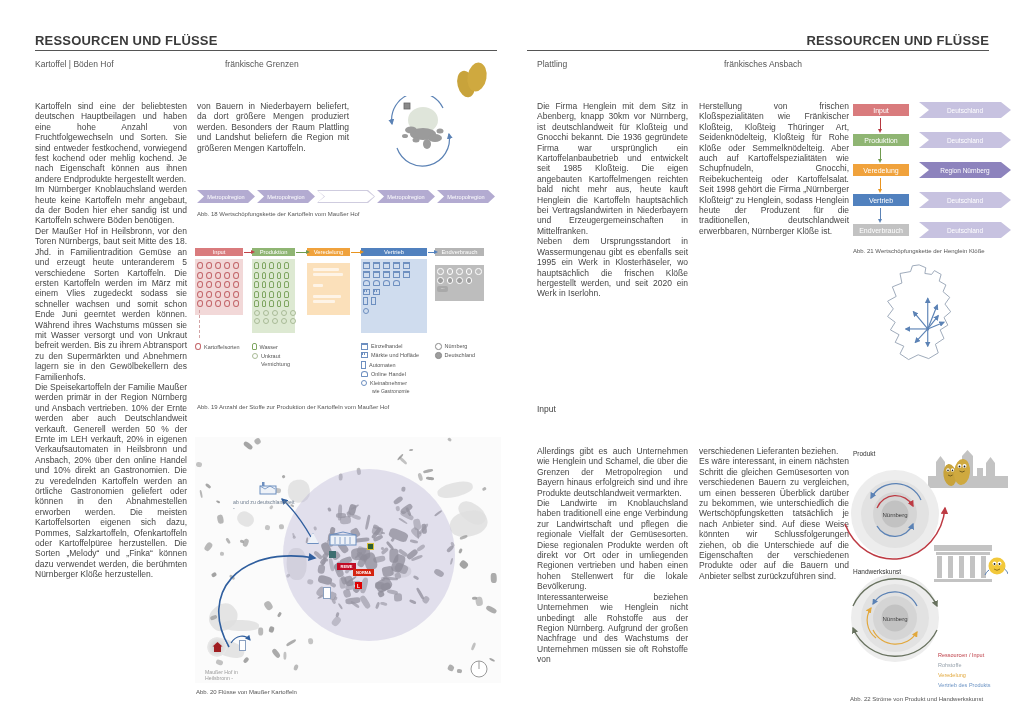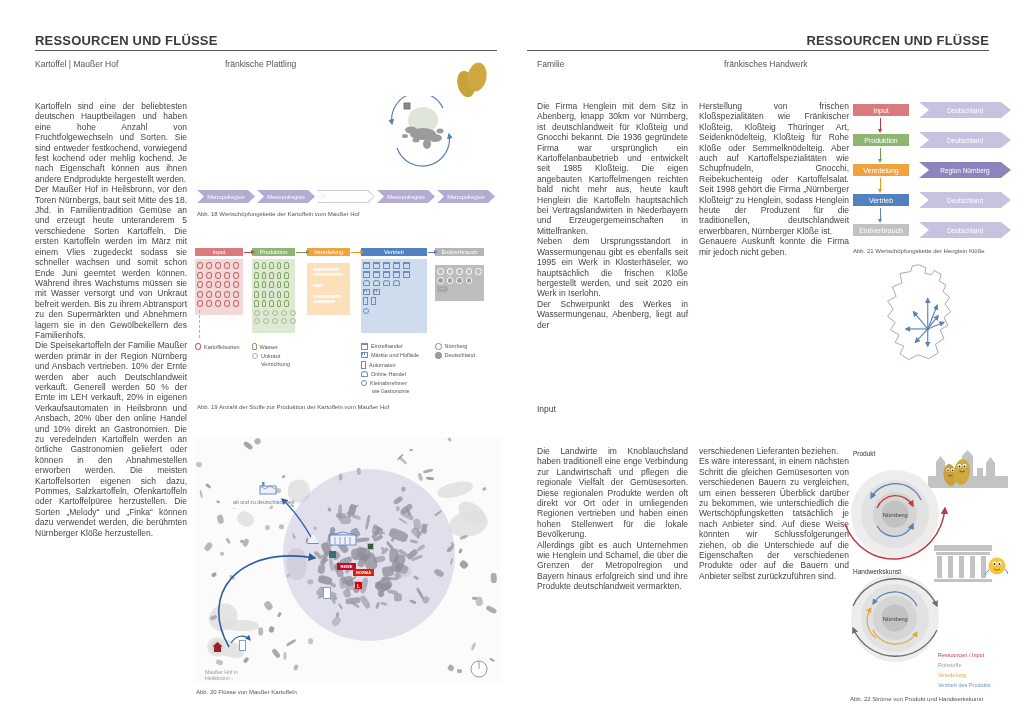--- a/index.html
+++ b/index.html
@@ -90,22 +90,22 @@
     <marker id="mOrange" markerWidth="5" markerHeight="5" refX="4" refY="2.5" orient="auto">
         <path d="M0,0 L5,2.5 L0,5 Z" fill="#e2a83d"></path>
       </marker>
   </defs>
 </svg>
 
 <div id="sheet">
 
   <div class="abs h-title" style="left:35px;top:33px;">RESSOURCEN UND FLÜSSE</div>
   <div class="abs rule" style="left:35px;top:50px;width:462px;"></div>
-  <div class="abs subtitle" style="left:35px;top:59px;">Kartoffel | Maußer Hof</div>
-  <div class="abs subtitle" style="left:225px;top:59px;">fränkische Plattling</div>
+  <div class="abs subtitle" style="left:35px;top:59px;">Kartoffel | Böden Hof</div>
+  <div class="abs subtitle" style="left:225px;top:59px;">fränkische Grenzen</div>
 
   <svg class="abs" style="left:452px;top:56px;" width="40" height="46" viewBox="0 0 40 46">
     <ellipse cx="14" cy="28" rx="8.5" ry="13.5" fill="#c8a33b" transform="rotate(-14 14 28)"></ellipse>
     <ellipse cx="25" cy="21" rx="9.5" ry="14.5" fill="#cfa93f" transform="rotate(10 25 21)"></ellipse>
   </svg>
 
   <svg class="abs" style="left:383px;top:96px;" width="82" height="74" viewBox="0 0 82 74">
     <ellipse cx="40" cy="24" rx="15" ry="13" fill="#dfe5da"></ellipse>
     <g fill="#9b9b9b">
       <ellipse cx="40" cy="38" rx="13" ry="6"></ellipse>
@@ -116,24 +116,28 @@
       <ellipse cx="57" cy="35" rx="3.5" ry="2.5"></ellipse>
       <ellipse cx="22" cy="40" rx="3" ry="2"></ellipse>
     </g>
     <rect x="21" y="7" width="6" height="6" fill="#8a8a8a" stroke="#666" stroke-width="0.8"></rect>
     <path d="M 60 12 A 27 27 0 0 0 9 28" fill="none" stroke="#5b82b5" stroke-width="1.2" marker-end="url(#mSteel)"></path>
     <path d="M 14 52 A 27 27 0 0 0 66 38" fill="none" stroke="#5b82b5" stroke-width="1.2" marker-end="url(#mSteel)"></path>
   </svg>
 
   <div class="abs body-text" style="left:35px;top:101px;width:152px;">
     <p>Kartoffeln sind eine der beliebtesten deutschen Hauptbeilagen und haben eine hohe Anzahl von Fruchtfolgewechseln und Sorten. Sie sind entweder festkochend, vorwiegend fest kochend oder mehlig kochend. Je nach Eigenschaft können aus ihnen andere Endprodukte hergestellt werden.</p>
+    <p>Im Nürnberger Knoblauchsland werden heute keine Kartoffeln mehr angebaut, da der Boden hier eher sandig ist und Kartoffeln schwere Böden benötigen.</p>
     <p>Der Maußer Hof in Heilsbronn, vor den Toren Nürnbergs, baut seit Mitte des 18. Jhd. in Familientradition Gemüse an und erzeugt heute unteranderem 5 verschiedene Sorten Kartoffeln. Die ersten Kartoffeln werden im März mit einem Vlies zugedeckt sodass sie schneller wachsen und somit schon Ende Juni geerntet werden können. Während ihres Wachstums müssen sie mit Wasser versorgt und von Unkraut befreit werden. Bis zu ihrem Abtransport zu den Supermärkten und Abnehmern lagern sie in den Gewölbekellern des Familienhofs.</p>
     <p>Die Speisekartoffeln der Familie Maußer werden primär in der Region Nürnberg und Ansbach vertrieben. 10% der Ernte werden aber auch Deutschlandweit verkauft. Generell werden 50 % der Ernte im LEH verkauft, 20% in eigenen Verkaufsautomaten in Heilsbronn und Ansbach, 20% über den online Handel und 10% direkt an Gastronomien. Die zu veredelnden Kartoffeln werden an örtliche Gastronomien geliefert oder können in den Abnahmestellen erworben werden. Die meisten Kartoffelsorten eigenen sich dazu, Pommes, Salzkartoffeln, Ofenkartoffeln oder Kartoffelpüree herzustellen. Die Sorten „Melody“ und „Finka“ können dazu verwendet werden, die berühmten Nürnberger Klöße herzustellen.</p>
   </div>
 
+  <div class="abs body-text" style="left:197px;top:101px;width:152px;">
+    <p>von Bauern in Niederbayern beliefert, da dort größere Mengen produziert werden. Besonders der Raum Plattling und Landshut beliefern die Region mit größeren Mengen Kartoffeln.</p>
+  </div>
 
   <div class="abs chevwrap" style="left:197px;top:190px;width:298px;">
     <div class="chev">Metropolregion</div>
     <div class="chev">Metropolregion</div>
     <div class="chev empty"></div>
     <div class="chev">Metropolregion</div>
     <div class="chev">Metropolregion</div>
   </div>
   <div class="abs caption" style="left:197px;top:211px;">Abb. 18 Wertschöpfungskette der Kartoffeln vom Maußer Hof</div>
 
@@ -581,32 +585,30 @@
     </svg>
     <div class="abs" style="left:44px;top:203px;width:5px;height:9px;border:1px solid #8aa0c0;background:#fff;"></div>
 
     <div class="mlabel" style="left:38px;top:62px;width:62px;color:#6e7d8f;">ab und zu deutschlandweit -</div>
     <div class="mlabel" style="left:10px;top:232px;width:52px;color:#9a9a9a;">Maußer Hof in Heilsbronn -</div>
   </div>
   <div class="abs caption" style="left:196px;top:689px;">Abb. 20 Flüsse von Maußer Kartoffeln</div>
 
   <div class="abs h-title" style="right:35px;top:33px;">RESSOURCEN UND FLÜSSE</div>
   <div class="abs rule" style="left:527px;top:50px;width:462px;"></div>
-  <div class="abs subtitle" style="left:537px;top:59px;">Familie</div>
-  <div class="abs subtitle" style="left:724px;top:59px;">fränkisches Handwerk</div>
+  <div class="abs subtitle" style="left:537px;top:59px;">Plattling</div>
+  <div class="abs subtitle" style="left:724px;top:59px;">fränkisches Ansbach</div>
 
   <div class="abs body-text" style="left:537px;top:101px;width:151px;">
     <p>Die Firma Henglein mit dem Sitz in Abenberg, knapp 30km vor Nürnberg, ist deutschlandweit für Kloßteig und Gnocchi bekannt. Die 1936 gegründete Firma war ursprünglich ein Kartoffelanbaubetrieb und entwickelt seit 1985 Kloßteig. Die eigen angebauten Kartoffelmengen reichten bald nicht mehr aus, heute kauft Henglein die Kartoffeln hauptsächlich bei Vertragslandwirten in Niederbayern und Erzeugergemeinschaften in Mittelfranken.</p>
     <p>Neben dem Ursprungsstandort in Wassermungenau gibt es ebenfalls seit 1995 ein Werk in Klosterhäseler, wo hauptsächlich die frischen Klöße hergestellt werden, und seit 2020 ein Werk in Iserlohn.</p>
-    <p>Der Schwerpunkt des Werkes in Wassermungenau, Abenberg, liegt auf der</p>
   </div>
 
   <div class="abs body-text" style="left:699px;top:101px;width:150px;">
     <p>Herstellung von frischen Kloßspezialitäten wie Fränkischer Kloßteig, Kloßteig Thüringer Art, Seidenknödelteig, Kloßteig für Rohe Klöße oder Semmelknödelteig. Aber auch auf Kartoffelspezialitäten wie Schupfnudeln, Gnocchi, Reibekuchenteig oder Kartoffelsalat. Seit 1998 gehört die Firma „Nürnberger Kloßteig“ zu Henglein, sodass Henglein heute der Produzent für die traditionellen, deutschlandweit erwerbbaren, Nürnberger Klöße ist.</p>
-    <p>Genauere Auskunft konnte die Firma mir jedoch nicht geben.</p>
   </div>
 
   <div class="abs" style="left:853px;top:100px;width:160px;height:160px;">
     <div class="f21box c-input" style="left:0;top:4px;">Input</div>
     <div class="f21chev" style="left:66px;top:2px;">Deutschland</div>
     <div class="varrow" style="--c:#b5373f;left:27px;top:18px;height:11px;"></div>
     <div class="f21box c-prod" style="left:0;top:34px;">Produktion</div>
     <div class="f21chev" style="left:66px;top:32px;">Deutschland</div>
     <div class="varrow" style="--c:#6f9a4e;left:27px;top:48px;height:11px;"></div>
     <div class="f21box c-ver" style="left:0;top:64px;">Veredelung</div>
@@ -630,22 +632,23 @@
       <path d="M56 70 L56 88" marker-end="url(#mSteel)"></path>
       <path d="M56 70 L67 56" marker-end="url(#mSteel)"></path>
       <path d="M56 70 L73 63" marker-end="url(#mSteel)"></path>
       <path d="M56 70 L66 45" marker-end="url(#mSteel)"></path>
     </g>
     <circle cx="56" cy="70" r="1.6" fill="#5b82b5"></circle>
   </svg>
 
   <div class="abs subtitle" style="left:537px;top:404px;color:#444;">Input</div>
   <div class="abs body-text" style="left:537px;top:446px;width:151px;">
+    <p>Allerdings gibt es auch Unternehmen wie Henglein und Schamel, die über die Grenzen der Metropolregion und Bayern hinaus erfolgreich sind und ihre Produkte deutschlandweit vermarkten.</p>
     <p>Die Landwirte im Knoblauchsland haben traditionell eine enge Verbindung zur Landwirtschaft und pflegen die regionale Vielfalt der Gemüsesorten. Diese regionalen Produkte werden oft direkt vor Ort oder in umliegenden Regionen vertrieben und haben einen hohen Stellenwert für die lokale Bevölkerung.</p>
-    <p>Allerdings gibt es auch Unternehmen wie Henglein und Schamel, die über die Grenzen der Metropolregion und Bayern hinaus erfolgreich sind und ihre Produkte deutschlandweit vermarkten.</p>
+    <p>Interessanterweise beziehen Unternehmen wie Henglein nicht unbedingt alle Rohstoffe aus der Region Nürnberg. Aufgrund der großen Nachfrage und des Wachstums der Unternehmen müssen sie oft Rohstoffe von</p>
   </div>
   <div class="abs body-text" style="left:699px;top:446px;width:150px;">
     <p>verschiedenen Lieferanten beziehen.</p>
     <p>Es wäre interessant, in einem nächsten Schritt die gleichen Gemüsesorten von verschiedenen Bauern zu vergleichen, um einen besseren Überblick darüber zu bekommen, wie unterschiedlich die Wertschöpfungsketten tatsächlich je nach Anbieter sind. Auf diese Weise könnten wir Schlussfolgerungen ziehen, ob die Unterschiede auf die Eigenschaften der verschiedenen Produkte oder auf die Bauern und Anbieter selbst zurückzuführen sind.</p>
   </div>
 
   <div class="abs" style="left:846px;top:444px;width:168px;height:264px;">
     <div class="abs f22label" style="left:7px;top:6px;">Produkt</div>
 
     <svg class="abs" style="left:82px;top:2px;" width="80" height="44" viewBox="0 0 80 44">

